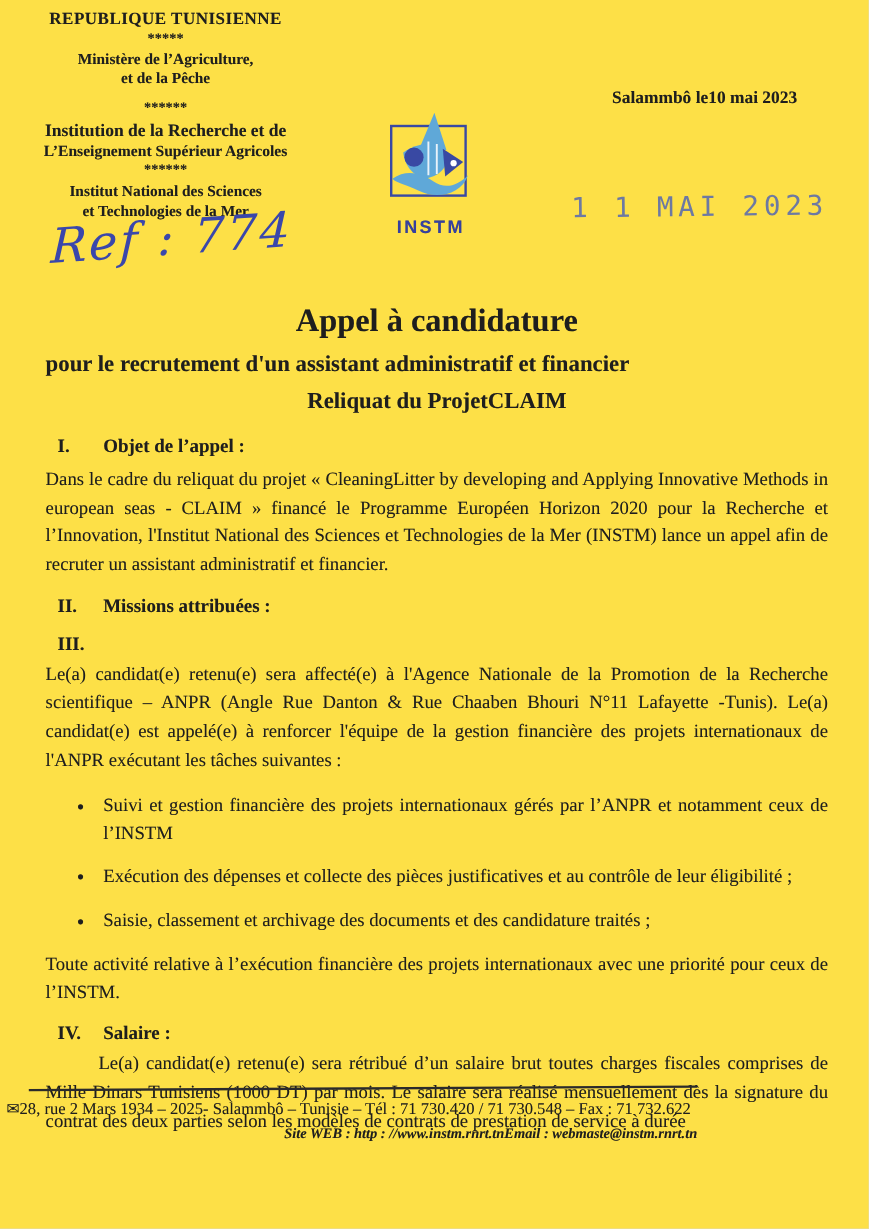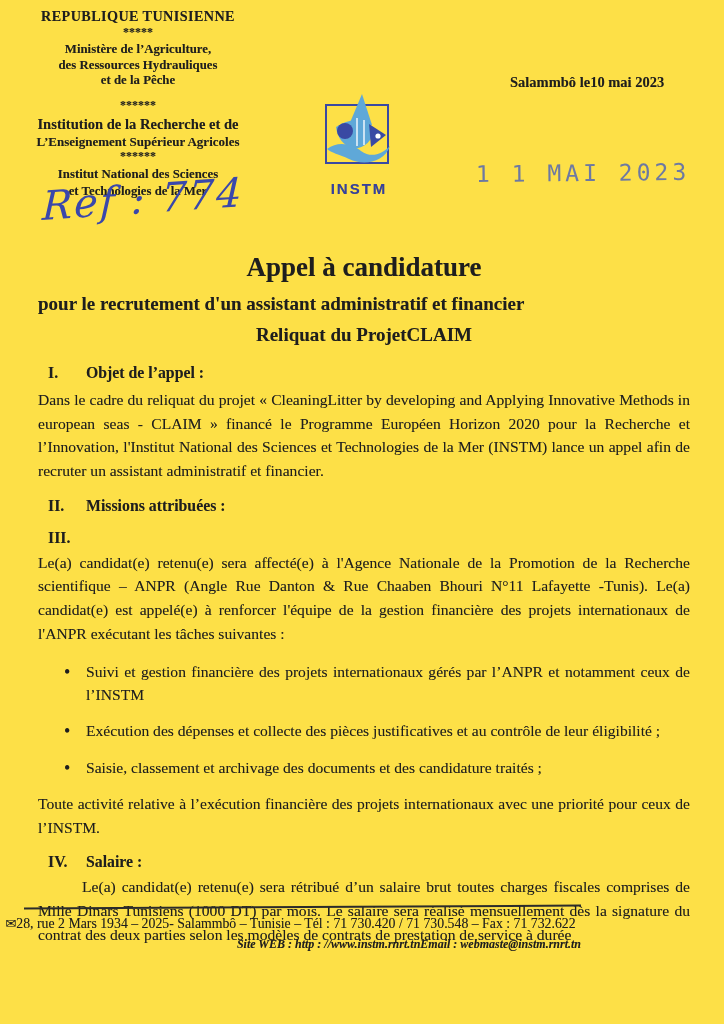--- a/index.html
+++ b/index.html
@@ -77,21 +77,20 @@
 </style>
 </head>
 <body>
 
 <div class="page">
 
   <div class="hdr-left">
     <div class="republic">REPUBLIQUE TUNISIENNE</div>
     <div class="stars">*****</div>
     <div class="ministry-line">Ministère de l’Agriculture,</div>
-    <div class="ministry-line">des Ressources Hydrauliques</div>
     <div class="ministry-line">et de la Pêche</div>
     <div class="stars mid">******</div>
     <div class="institution-line1">Institution de la Recherche et de</div>
     <div class="institution-line2">L’Enseignement Supérieur Agricoles</div>
     <div class="stars">******</div>
     <div class="institute-line">Institut National des Sciences</div>
     <div class="institute-line">et Technologies de la Mer</div>
   </div>
 
   <div class="hdr-logo">

